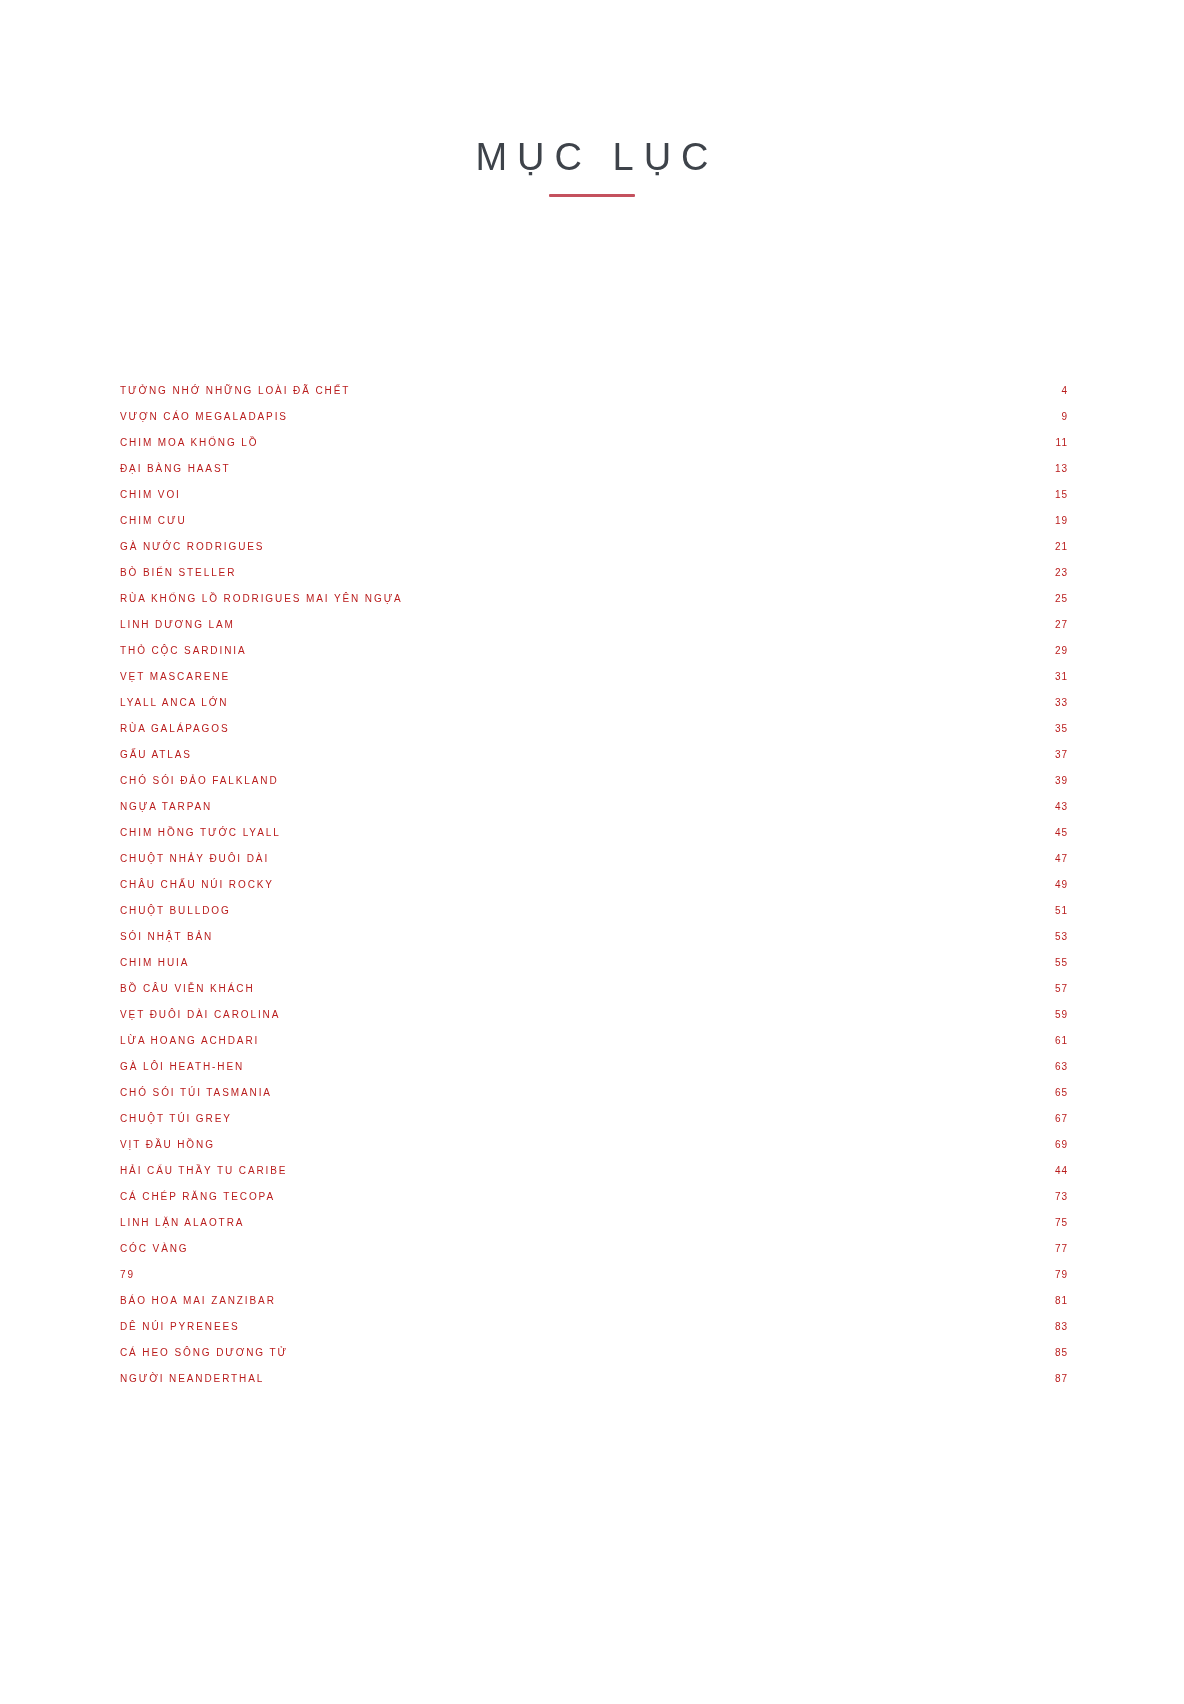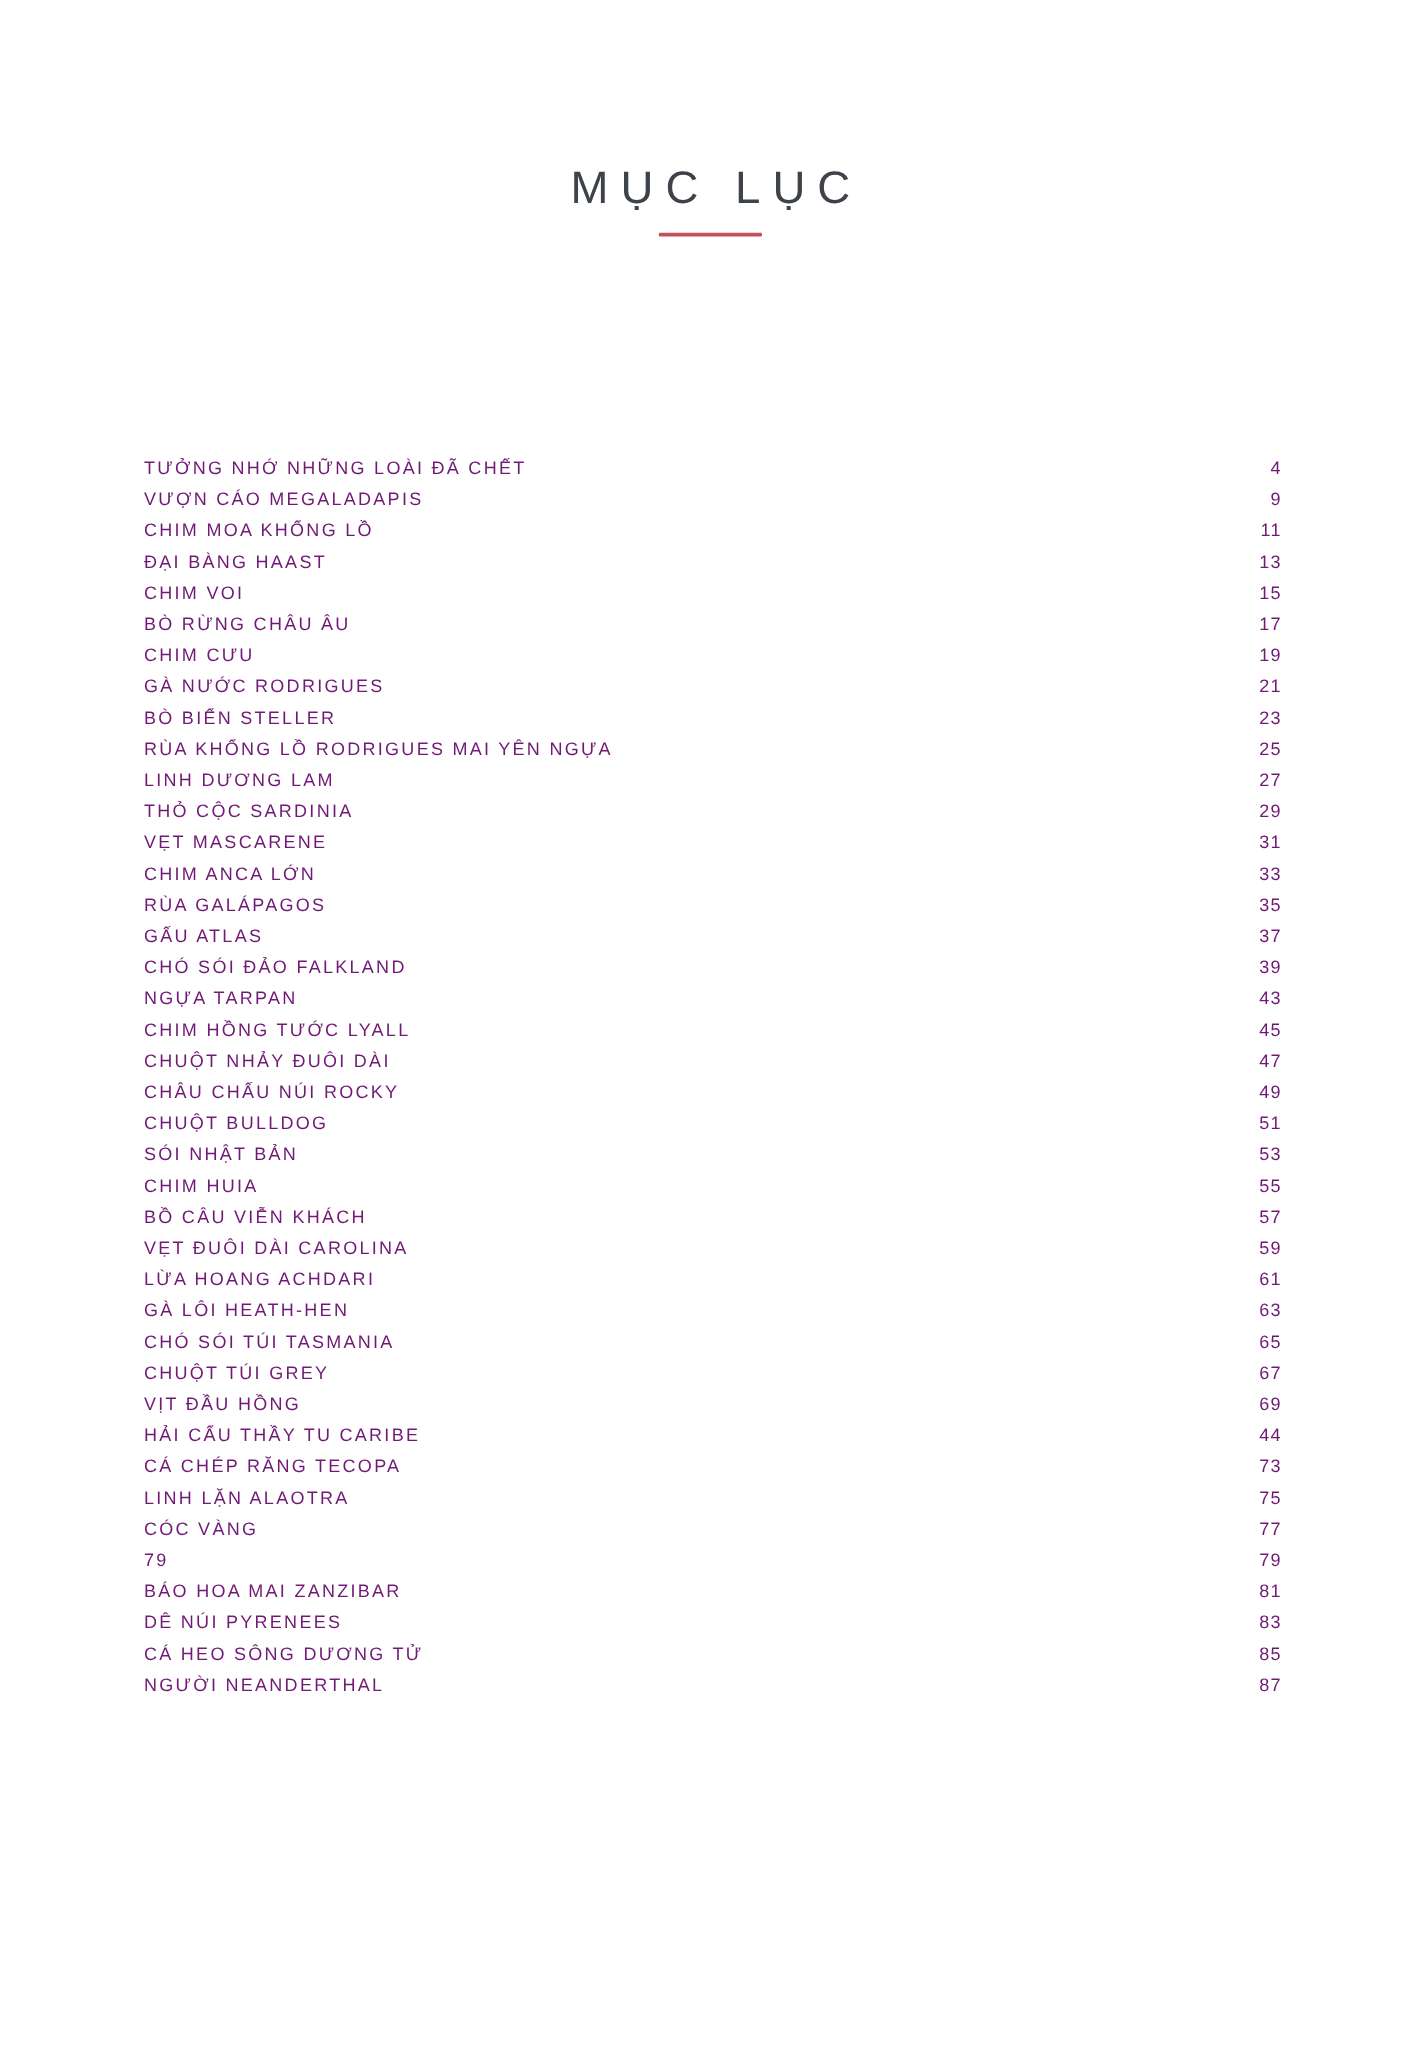--- a/index.html
+++ b/index.html
@@ -43,23 +43,23 @@
     top: 378px;
     left: 120px;
     width: 948px;
   }
   .toc-row {
     display: flex;
     justify-content: space-between;
     align-items: baseline;
     height: 26px;
     line-height: 26px;
-    font-size: 15px;
+    font-size: 10px;
     letter-spacing: 1.9px;
-    color: #701a75;
+    color: #b91c1c;
     white-space: nowrap;
   }
   .toc-label {
     font-weight: 400;
   }
   .toc-page {
     font-weight: 400;
     letter-spacing: 1px;
   }
 </style>
@@ -92,24 +92,20 @@
     <div class="toc-row">
       <span class="toc-label">ĐẠI BÀNG HAAST</span>
       <span class="toc-page">13</span>
     </div>
 
     <div class="toc-row">
       <span class="toc-label">CHIM VOI</span>
       <span class="toc-page">15</span>
     </div>
 
-    <div class="toc-row">
-      <span class="toc-label">BÒ RỪNG CHÂU ÂU</span>
-      <span class="toc-page">17</span>
-    </div>
 
     <div class="toc-row">
       <span class="toc-label">CHIM CƯU</span>
       <span class="toc-page">19</span>
     </div>
 
     <div class="toc-row">
       <span class="toc-label">GÀ NƯỚC RODRIGUES</span>
       <span class="toc-page">21</span>
     </div>
@@ -133,21 +129,21 @@
       <span class="toc-label">THỎ CỘC SARDINIA</span>
       <span class="toc-page">29</span>
     </div>
 
     <div class="toc-row">
       <span class="toc-label">VẸT MASCARENE</span>
       <span class="toc-page">31</span>
     </div>
 
     <div class="toc-row">
-      <span class="toc-label">CHIM ANCA LỚN</span>
+      <span class="toc-label">LYALL ANCA LỚN</span>
       <span class="toc-page">33</span>
     </div>
 
     <div class="toc-row">
       <span class="toc-label">RÙA GALÁPAGOS</span>
       <span class="toc-page">35</span>
     </div>
 
     <div class="toc-row">
       <span class="toc-label">GẤU ATLAS</span>

